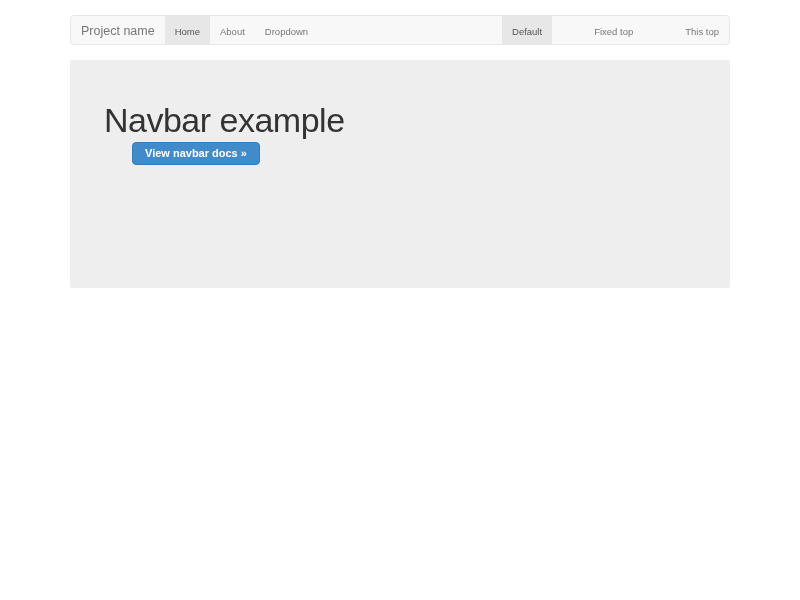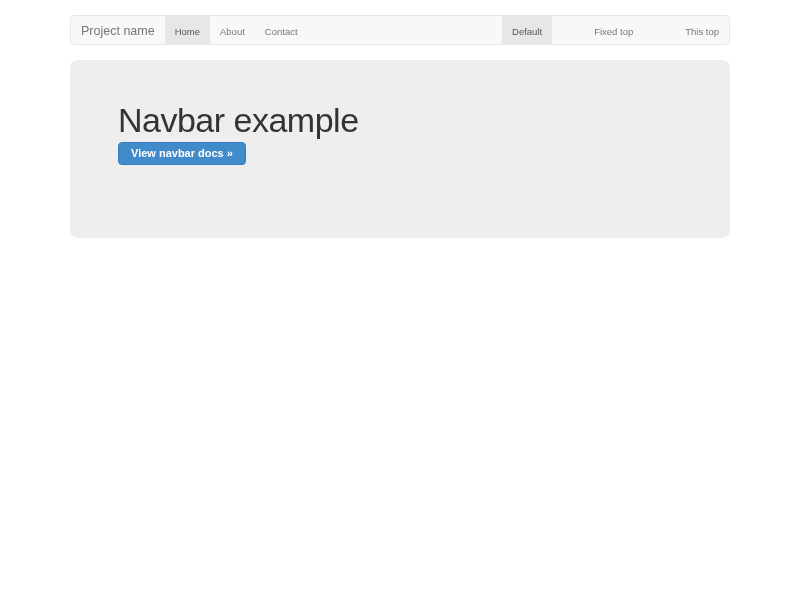--- a/index.html
+++ b/index.html
@@ -68,23 +68,23 @@
     vertical-align: middle;
     border-top: 3px solid #777777;
     border-left: 3px solid transparent;
     border-right: 3px solid transparent;
   }
 
   
   .jumbotron {
     margin-top: 15px;
     background: #eeeeee;
-    border-radius: 8px;
-    padding: 28px 38px 20px 48px;
-    height: 178px;
+    border-radius: 2px;
+    padding: 28px 38px 20px 34px;
+    height: 228px;
   }
   .jumbotron h1 {
     margin: 12px 0 0 0;
     font-size: 34px;
     line-height: 40px;
     font-weight: 500;
     color: #333333;
     letter-spacing: -0.5px;
   }
   .jumbotron p {
@@ -99,32 +99,33 @@
     padding: 4px 12px;
     background: #428bca;
     border: 1px solid #357ebd;
     border-radius: 4px;
     color: #ffffff;
     font-size: 11px;
     font-weight: bold;
     line-height: 13px;
     text-decoration: none;
     cursor: pointer;
+    margin-left: 28px;
   }
 </style>
 </head>
 <body>
 
 <nav class="navbar container">
   <a class="navbar-brand">Project name</a>
 
   <div class="nav">
     <a class="nav-item active">Home</a>
     <a class="nav-item">About</a>
-    <a class="nav-item">Contact</a>
+    <a class="nav-item">Dropdown</a>
   </div>
 
   <div class="nav nav-right">
     <a class="nav-item active">Default</a>
     <a class="nav-item">Fixed top</a>
     <a class="nav-item">This top</a>
   </div>
 </nav>
 
 <div class="jumbotron container">

